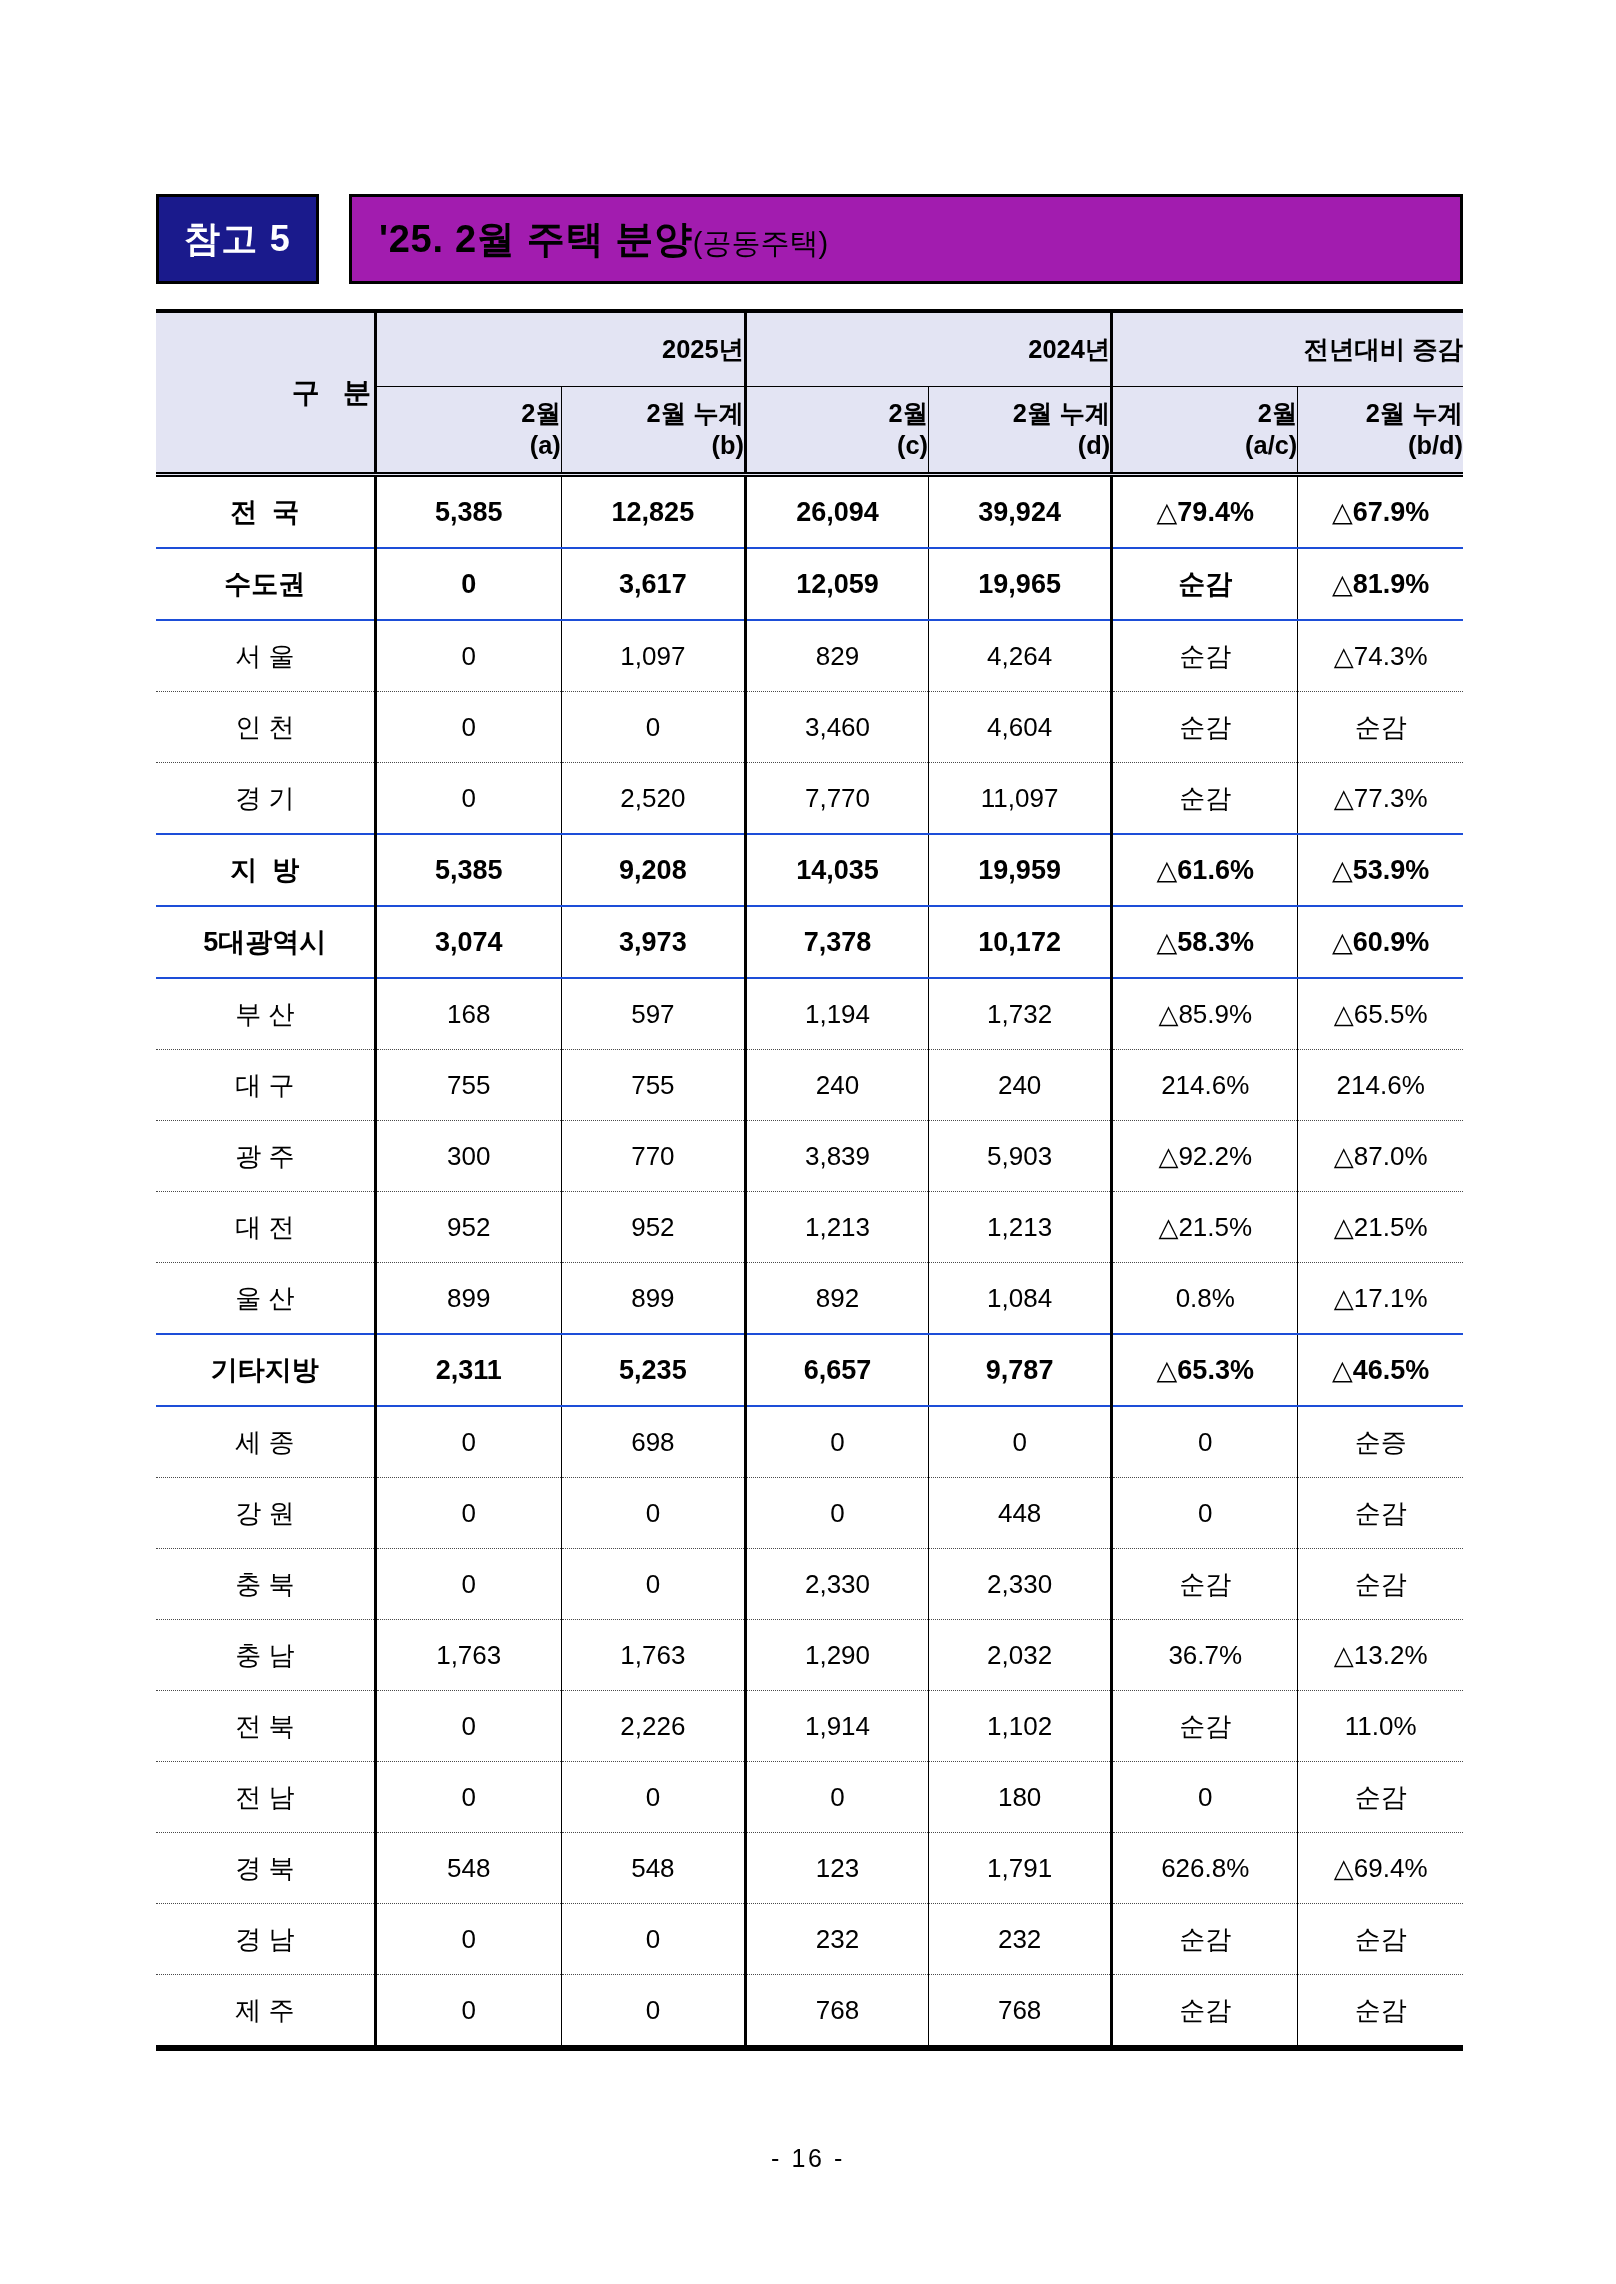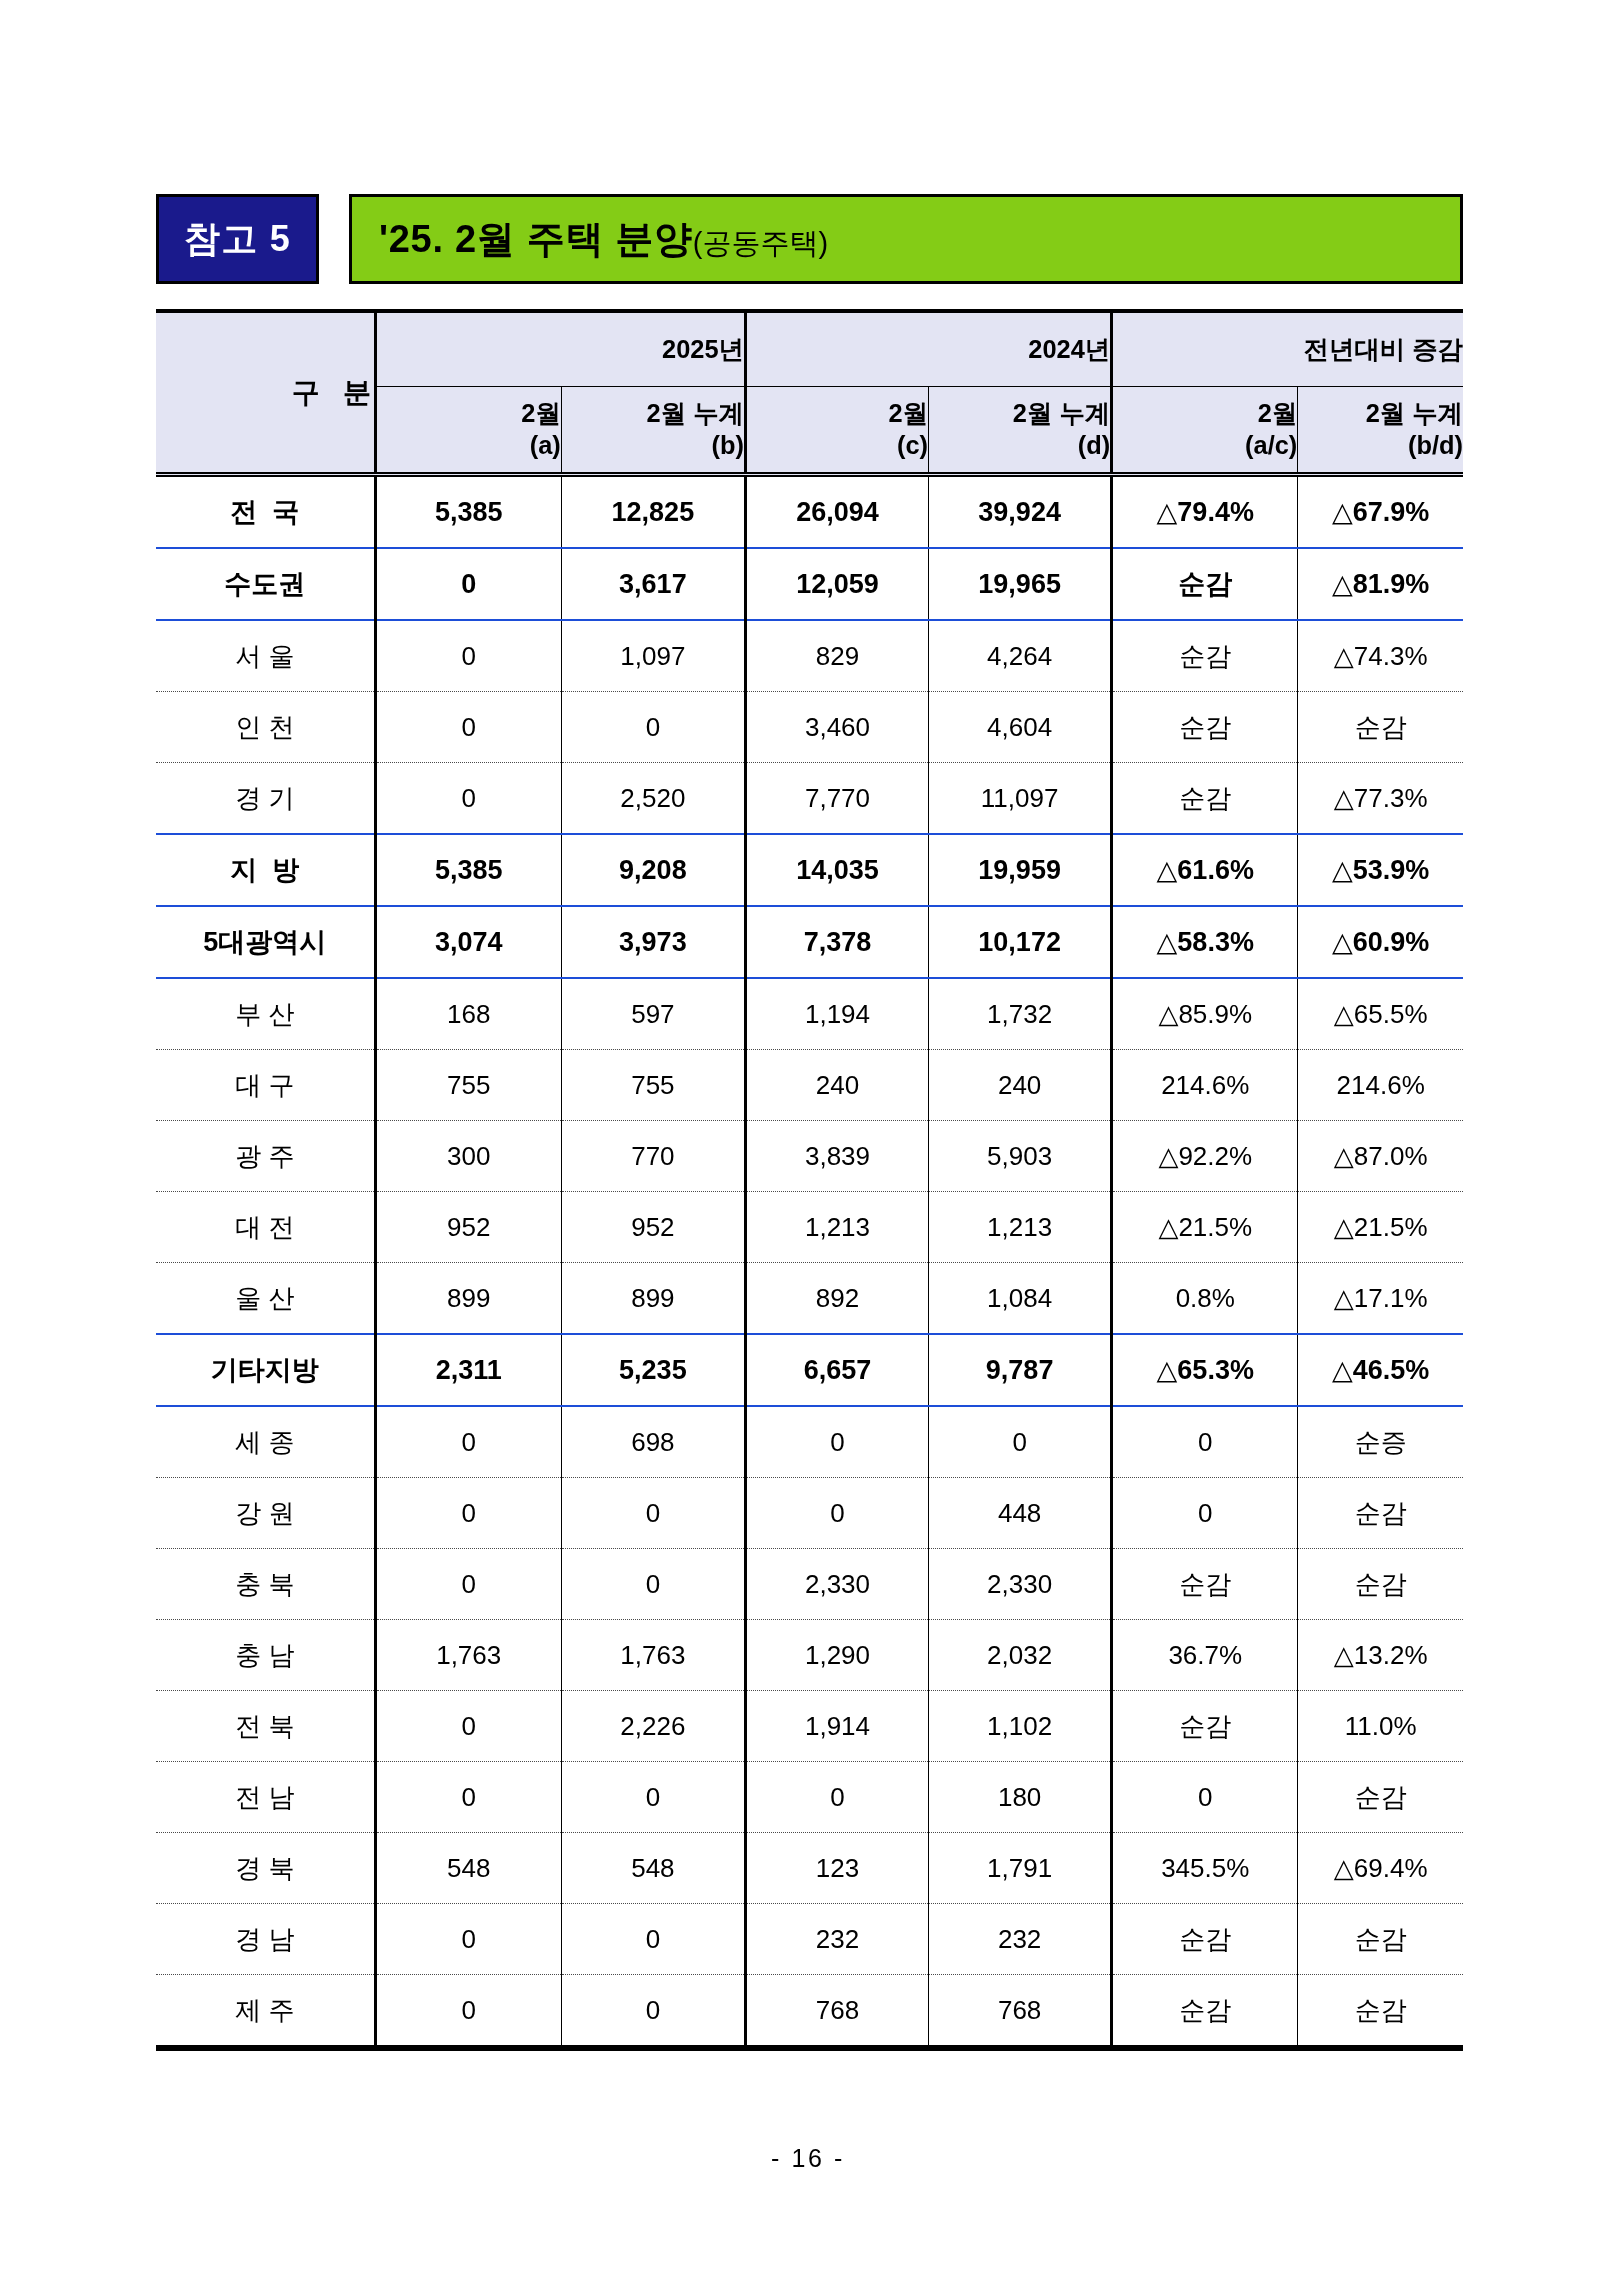--- a/index.html
+++ b/index.html
@@ -10,21 +10,21 @@
   .content{position:absolute;left:156px;top:194px;width:1307px;}
 
   
   .title-band{display:flex;align-items:stretch;gap:30px;height:90px;}
   .badge{
     width:163px;background:#1A1A8C;border:3.9px solid #000;box-sizing:border-box;
     color:#fff;font-size:36px;font-weight:bold;letter-spacing:1.3px;
     display:flex;align-items:center;justify-content:center;
   }
   .title-box{
-    flex:1;border:3.9px solid #000;box-sizing:border-box;background:#84cc16;
+    flex:1;border:3.9px solid #000;box-sizing:border-box;background:#a21caf;
     display:flex;align-items:center;padding-left:27px;
   }
   .title-main{font-size:38px;font-weight:bold;letter-spacing:0.7px;white-space:pre;}
   .title-sub{font-size:29px;font-weight:normal;white-space:pre;margin-top:9px;}
 
   .unit-note{margin-top:19.5px;text-align:right;font-size:25px;letter-spacing:1.3px;}
 
   
   table.main{
     border-collapse:collapse;table-layout:fixed;width:1307px;margin-top:25px;
@@ -291,21 +291,21 @@
           <td class="vthick">180</td>
           <td class="vthin">0</td>
           <td>순감</td>
         </tr>
         <tr class="dotted-after">
           <td class="region vthick">경 북</td>
           <td class="vthin">548</td>
           <td class="vthick">548</td>
           <td class="vthin">123</td>
           <td class="vthick">1,791</td>
-          <td class="vthin">345.5%</td>
+          <td class="vthin">626.8%</td>
           <td>△69.4%</td>
         </tr>
         <tr class="dotted-after">
           <td class="region vthick">경 남</td>
           <td class="vthin">0</td>
           <td class="vthick">0</td>
           <td class="vthin">232</td>
           <td class="vthick">232</td>
           <td class="vthin">순감</td>
           <td>순감</td>

